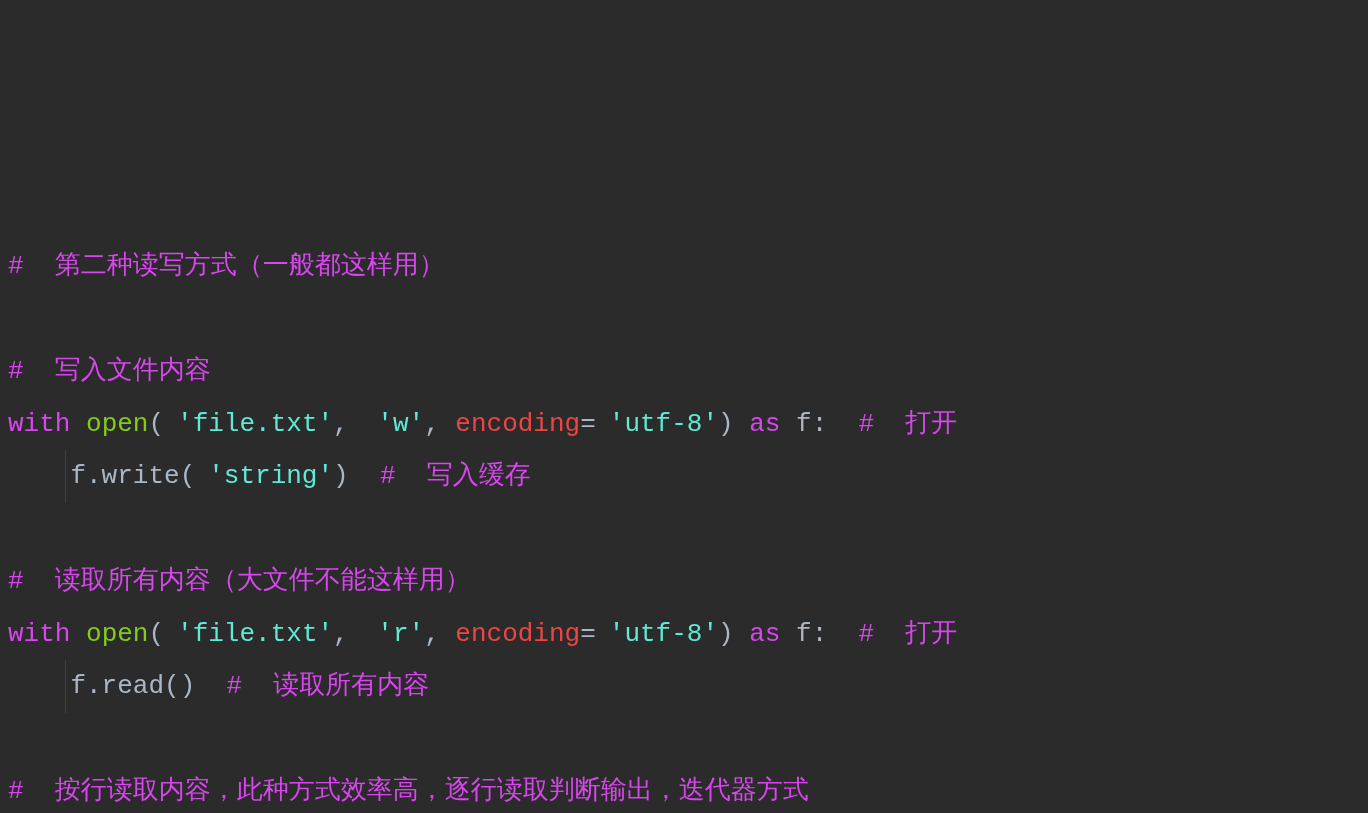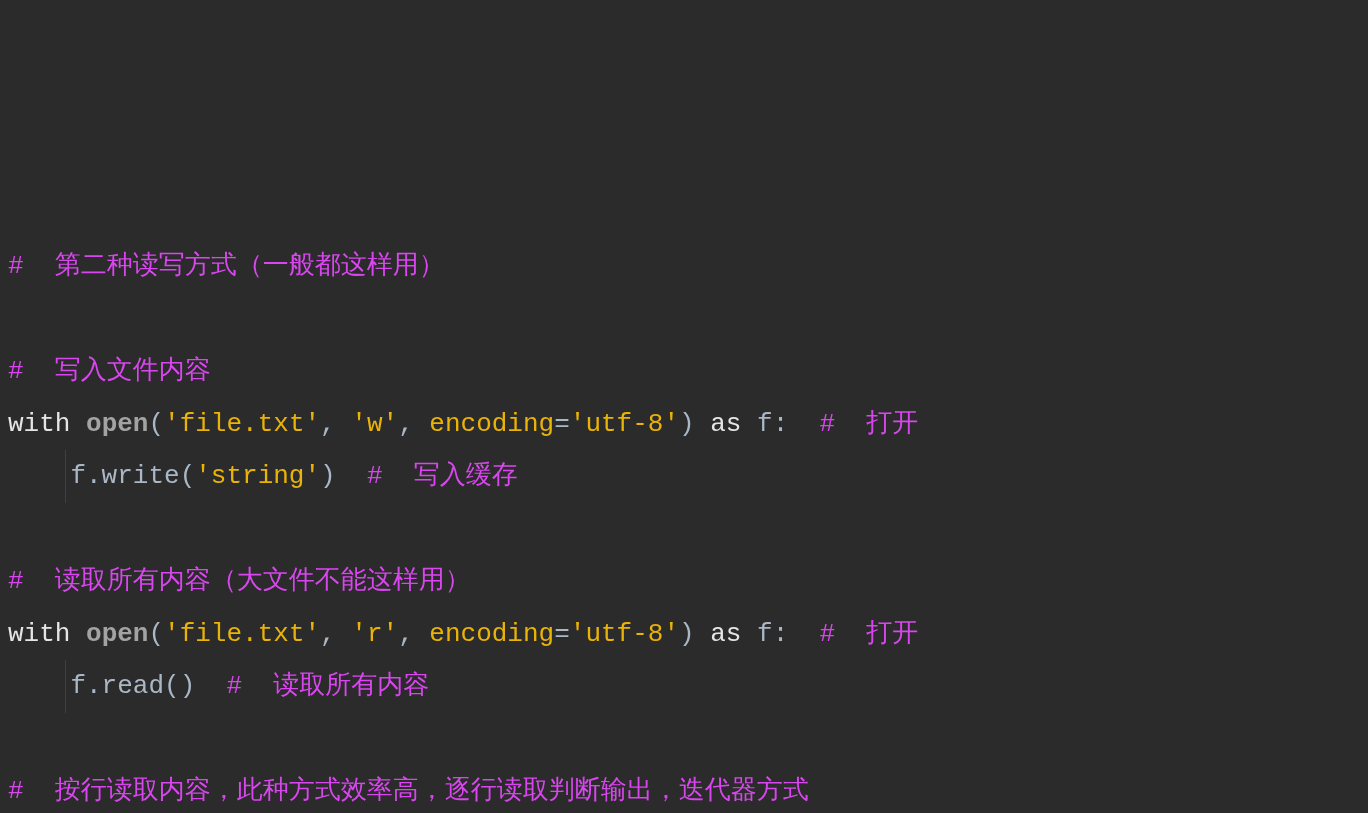--- a/index.html
+++ b/index.html
@@ -20,24 +20,24 @@
       height: 813px;
     }
     .code-container {
       position: relative;
     }
     .line {
       display: block;
       position: relative;
     }
     .comment { color: #d946ef; }
-    .keyword { color: #e5e5e5; }
-    .builtin { color: #a3a3a3; font-weight: bold; }
-    .string { color: #eab308; }
-    .param { color: #eab308; }
+    .keyword { color: #d946ef; }
+    .builtin { color: #84cc16; }
+    .string { color: #5eead4; margin-left: 13px; }
+    .param { color: #ef4444; }
     .punct { color: #a9b7c6; }
     .indent-guide {
       border-left: 1px solid #404040;
       position: absolute;
       height: 100%;
       top: 0;
     }
   </style>
 </head>
 <body>

